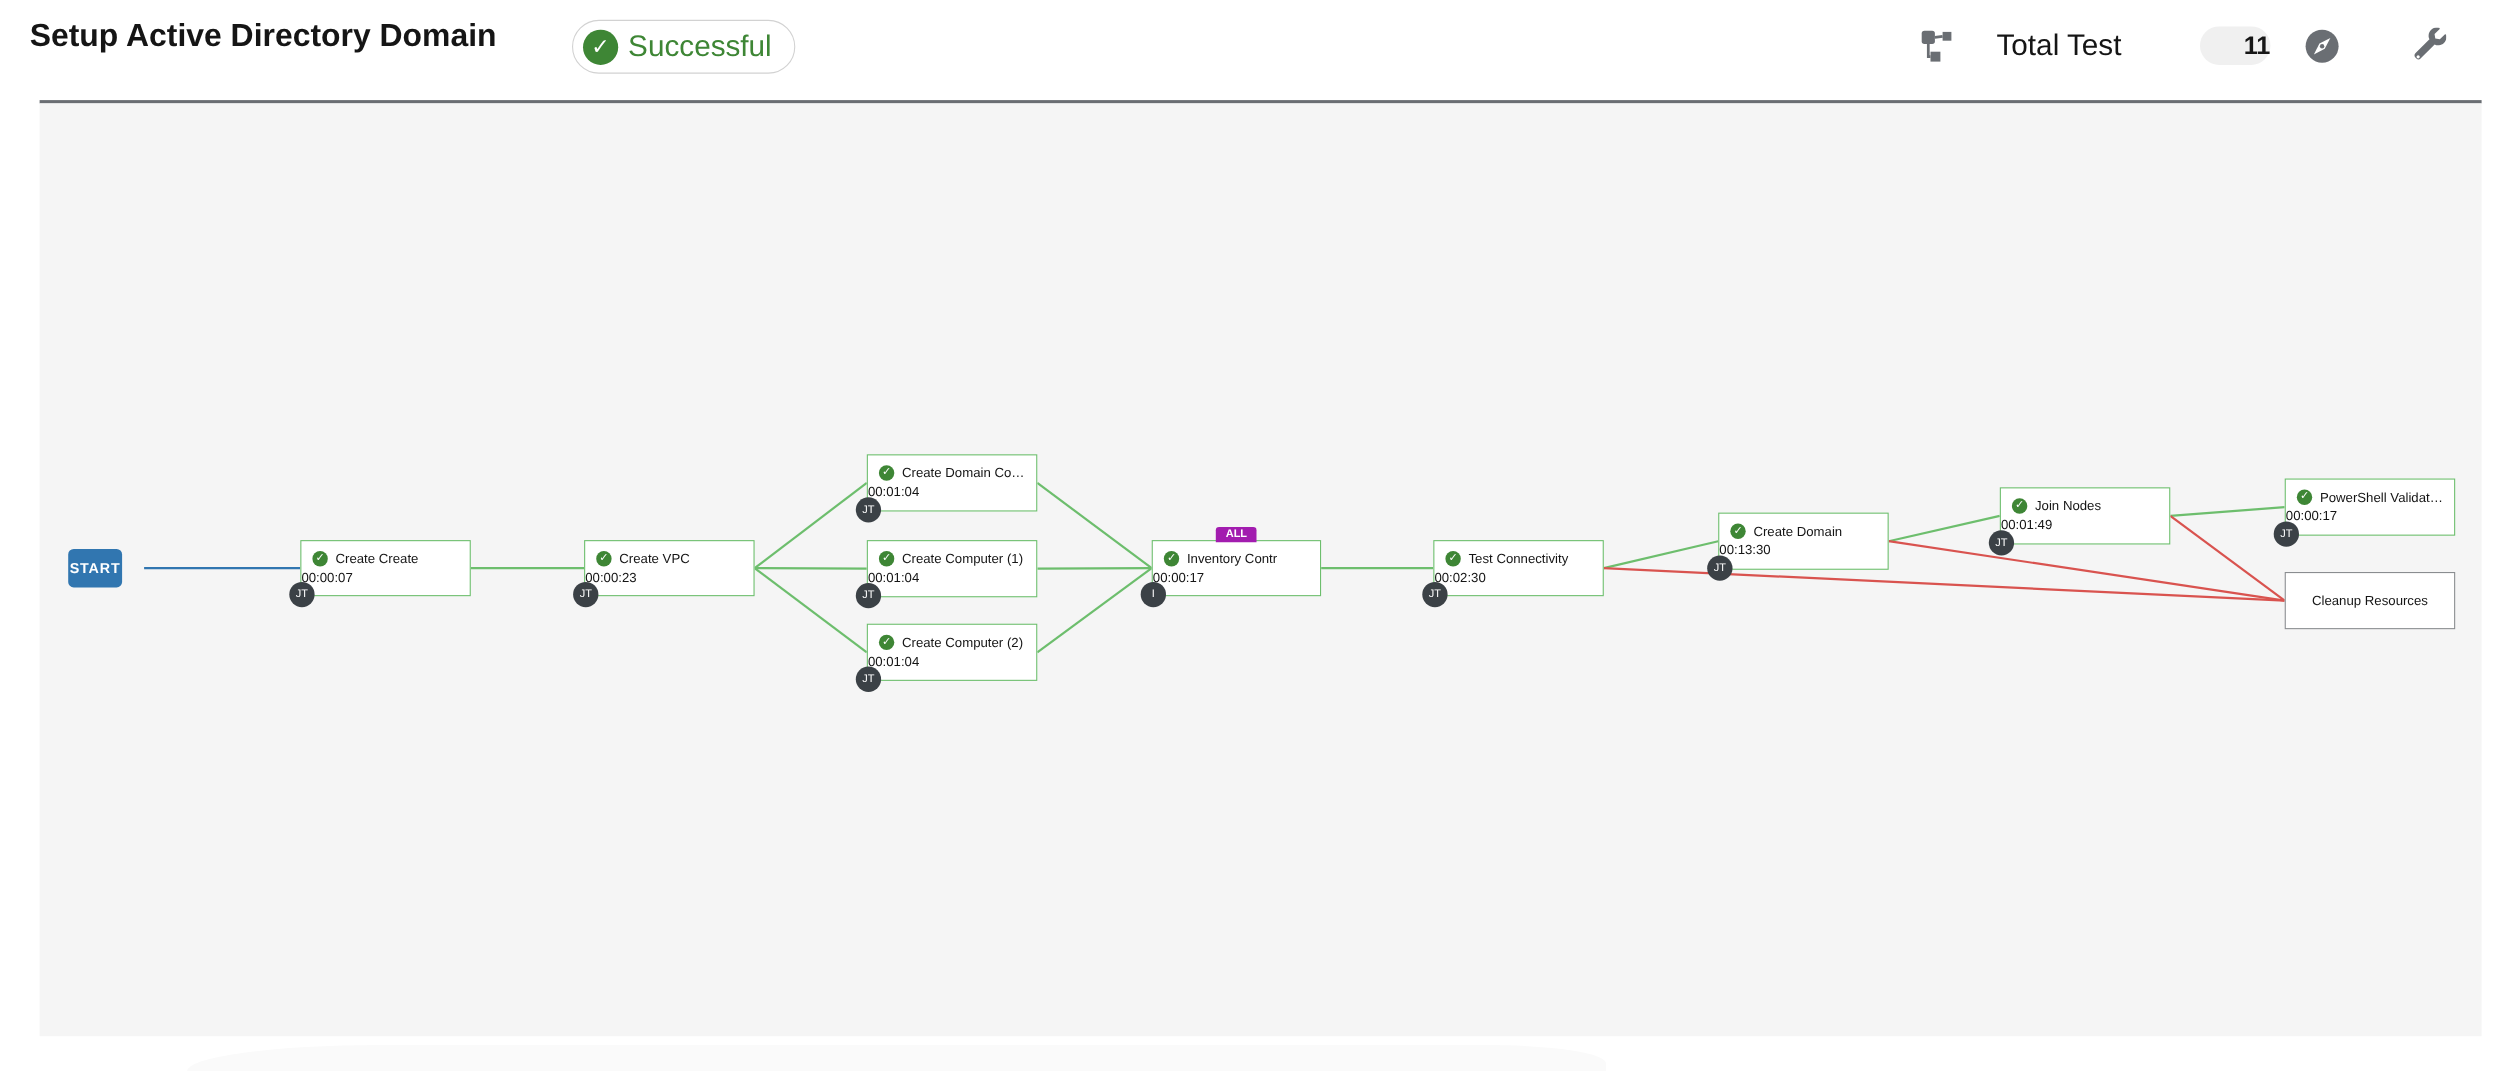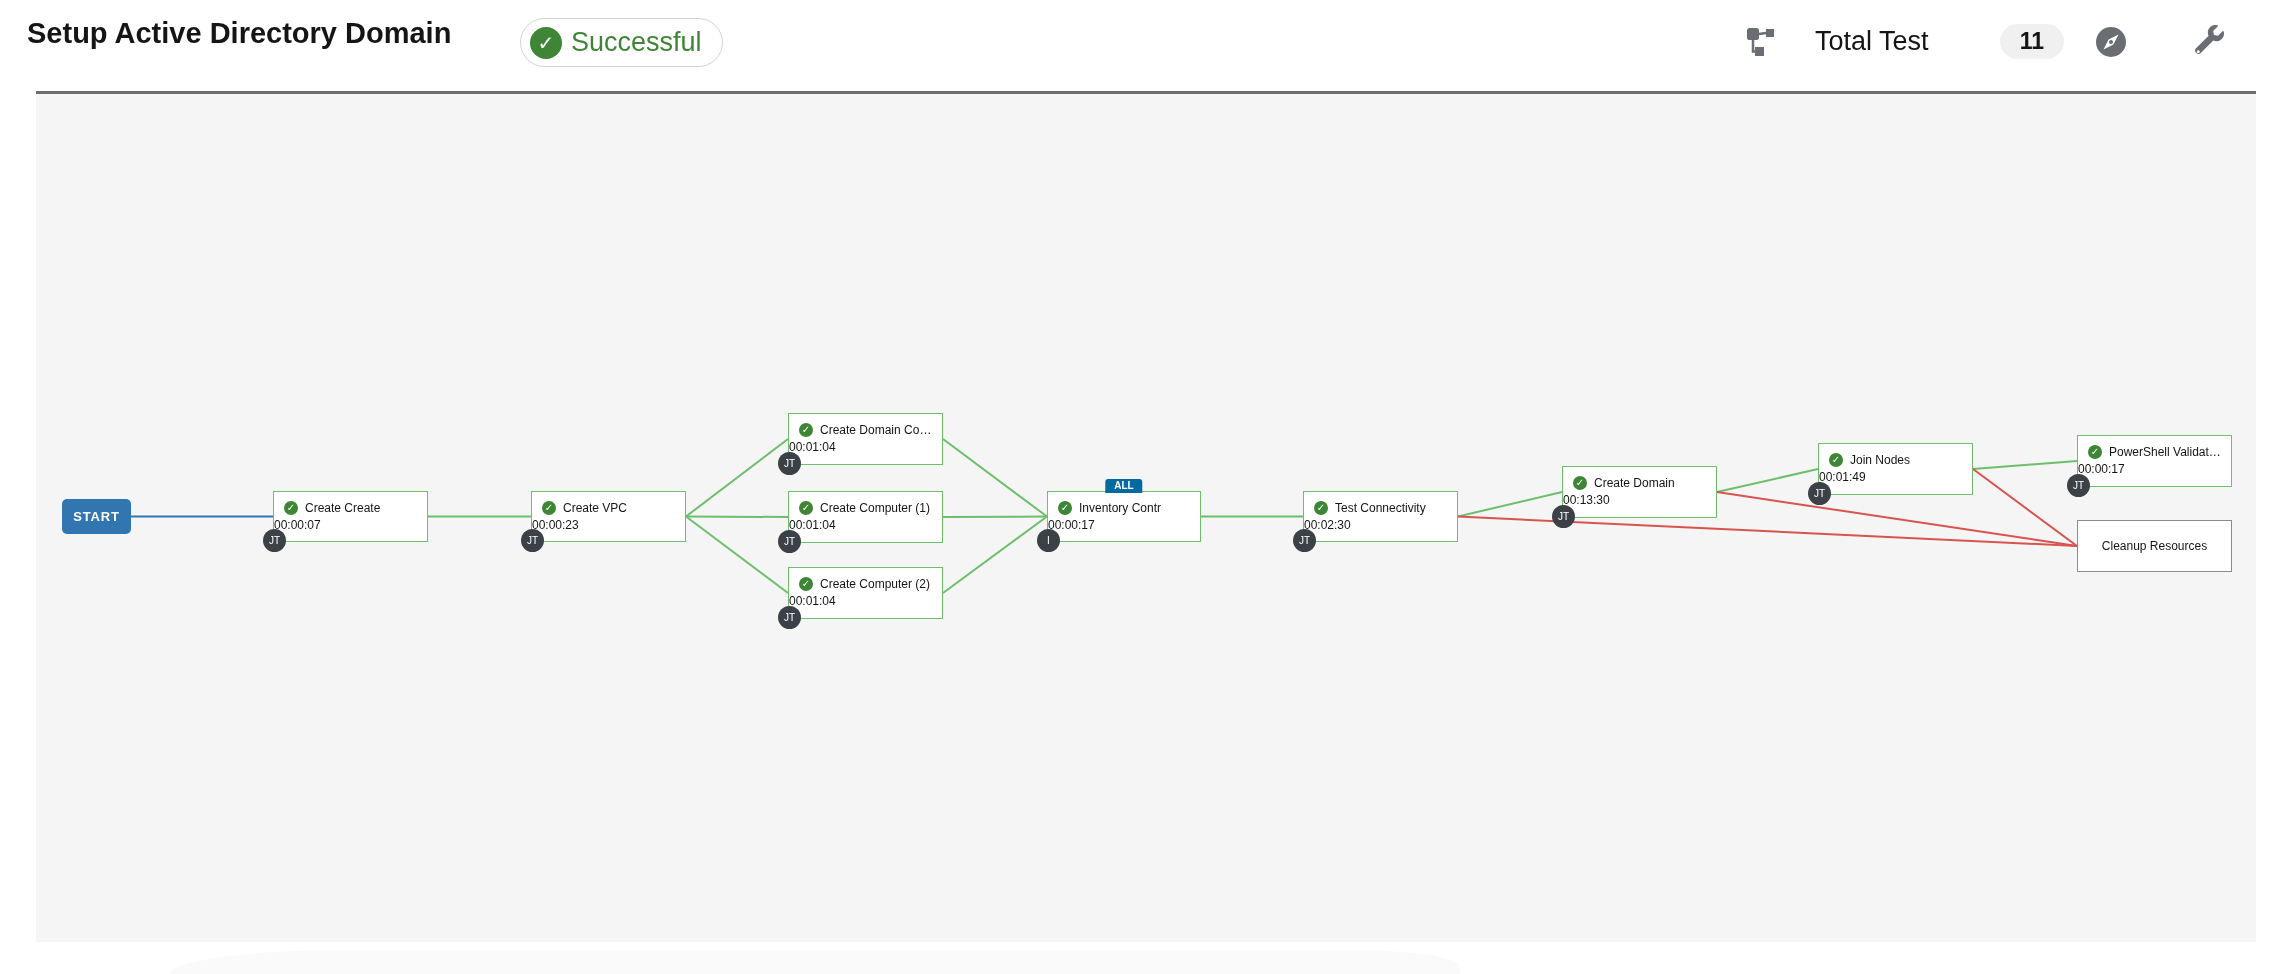--- a/index.html
+++ b/index.html
@@ -13,21 +13,21 @@
                 border:1px solid #d2d2d2;border-radius:25px;background:#fff;
                 display:flex;align-items:center;gap:9px;padding:0 20px 0 9px;}
   .status-check{width:32px;height:32px;border-radius:50%;background:#3e8635;color:#fff;
                 display:flex;align-items:center;justify-content:center;
                 font-size:20px;font-weight:700;}
   .status-text{font-size:27px;color:#3e8635;}
 
   .hdr-sitemap{position:absolute;left:1746px;top:25px;width:30px;height:32px;}
   .total-label{position:absolute;left:1815px;top:25px;font-size:27px;line-height:32px;white-space:nowrap;}
   .count-pill{position:absolute;left:2000px;top:24px;width:64px;height:35px;border-radius:18px;
-              background:#f0f0f0;display:flex;align-items:center;justify-content:center;
+              background:#f0f0f0;display:flex;align-items:center;justify-content:flex-end;
               font-size:23px;font-weight:600;}
   .icon-btn{position:absolute;border:none;background:transparent;padding:0;margin:0;cursor:pointer;
             display:flex;align-items:center;justify-content:center;}
   .compass-btn{left:2095px;top:27px;width:32px;height:32px;}
   .wrench-btn{left:2192px;top:26px;width:32px;height:32px;}
 
   .divider{position:absolute;left:36px;top:91px;width:2220px;height:3px;background:#6a6e73;}
 
   
   .canvas{position:absolute;left:36px;top:94px;width:2220px;height:848px;background:#f5f5f5;}
@@ -41,21 +41,21 @@
   .row1{display:flex;align-items:center;gap:7px;padding:9px 8px 0 10px;font-size:12px;white-space:nowrap;}
   .chk{flex:0 0 auto;width:14px;height:14px;border-radius:50%;background:#3e8635;color:#fff;
        font-size:10px;line-height:14px;text-align:center;font-weight:700;}
   .lbl{overflow:hidden;text-overflow:ellipsis;}
   .time{font-size:12px;margin-top:3px;color:#151515;}
   .center-lbl{font-size:12px;}
   .type-badge{position:absolute;left:-11px;bottom:-11px;width:23px;height:23px;border-radius:50%;
               background:#3b4146;color:#fff;font-size:10px;font-weight:400;
               display:flex;align-items:center;justify-content:center;}
   .all-tag{position:absolute;top:-13px;left:50%;transform:translateX(-50%);
-           background:#0369a1;color:#fff;font-size:10px;font-weight:700;
+           background:#a21caf;color:#fff;font-size:10px;font-weight:700;
            padding:1px 9px 2px;border-radius:3px 3px 0 0;line-height:11px;}
 
   .legend-edge{position:absolute;left:170px;top:950px;width:1290px;height:24px;background:#fafafa;
                border-top-left-radius:190px 26px;border-top-right-radius:120px 18px;}
 </style>
 </head>
 <body>
 
 <div class="page-title">Setup Active Directory Domain</div>
 
@@ -113,21 +113,21 @@
       <line x1="907" y1="499" x2="1011" y2="422.5" stroke="#6dbe6d" stroke-width="2"></line>
       <line x1="1165" y1="422.5" x2="1267" y2="422.5" stroke="#6dbe6d" stroke-width="2"></line>
       <line x1="1422" y1="422.5" x2="1526" y2="398" stroke="#6dbe6d" stroke-width="2"></line>
       <line x1="1422" y1="422.5" x2="2041" y2="452" stroke="#d9534f" stroke-width="2"></line>
       <line x1="1681" y1="398" x2="1782" y2="375" stroke="#6dbe6d" stroke-width="2"></line>
       <line x1="1681" y1="398" x2="2041" y2="452" stroke="#d9534f" stroke-width="2"></line>
       <line x1="1937" y1="375" x2="2041" y2="367" stroke="#6dbe6d" stroke-width="2"></line>
       <line x1="1937" y1="375" x2="2041" y2="452" stroke="#d9534f" stroke-width="2"></line>
     </svg>
   <div id="nodes-layer">
-      <div class="wf-start" style="left: 26px; top: 405px; width: 69px; height: 35px;">START</div>
+      <div class="wf-start" style="left: 26px; top: 405px; width: 49px; height: 35px;">START</div>
       <div class="wf-node" style="left: 237px; top: 397px; width: 155px; height: 51px;">
         <div class="row1">
           <span class="chk">✓</span>
           <span class="lbl">Create Create</span>
         </div>
         <div class="time">00:00:07</div>
         <div class="type-badge">JT</div>
       </div>
       <div class="wf-node" style="left: 495px; top: 397px; width: 155px; height: 51px;">
         <div class="row1">

